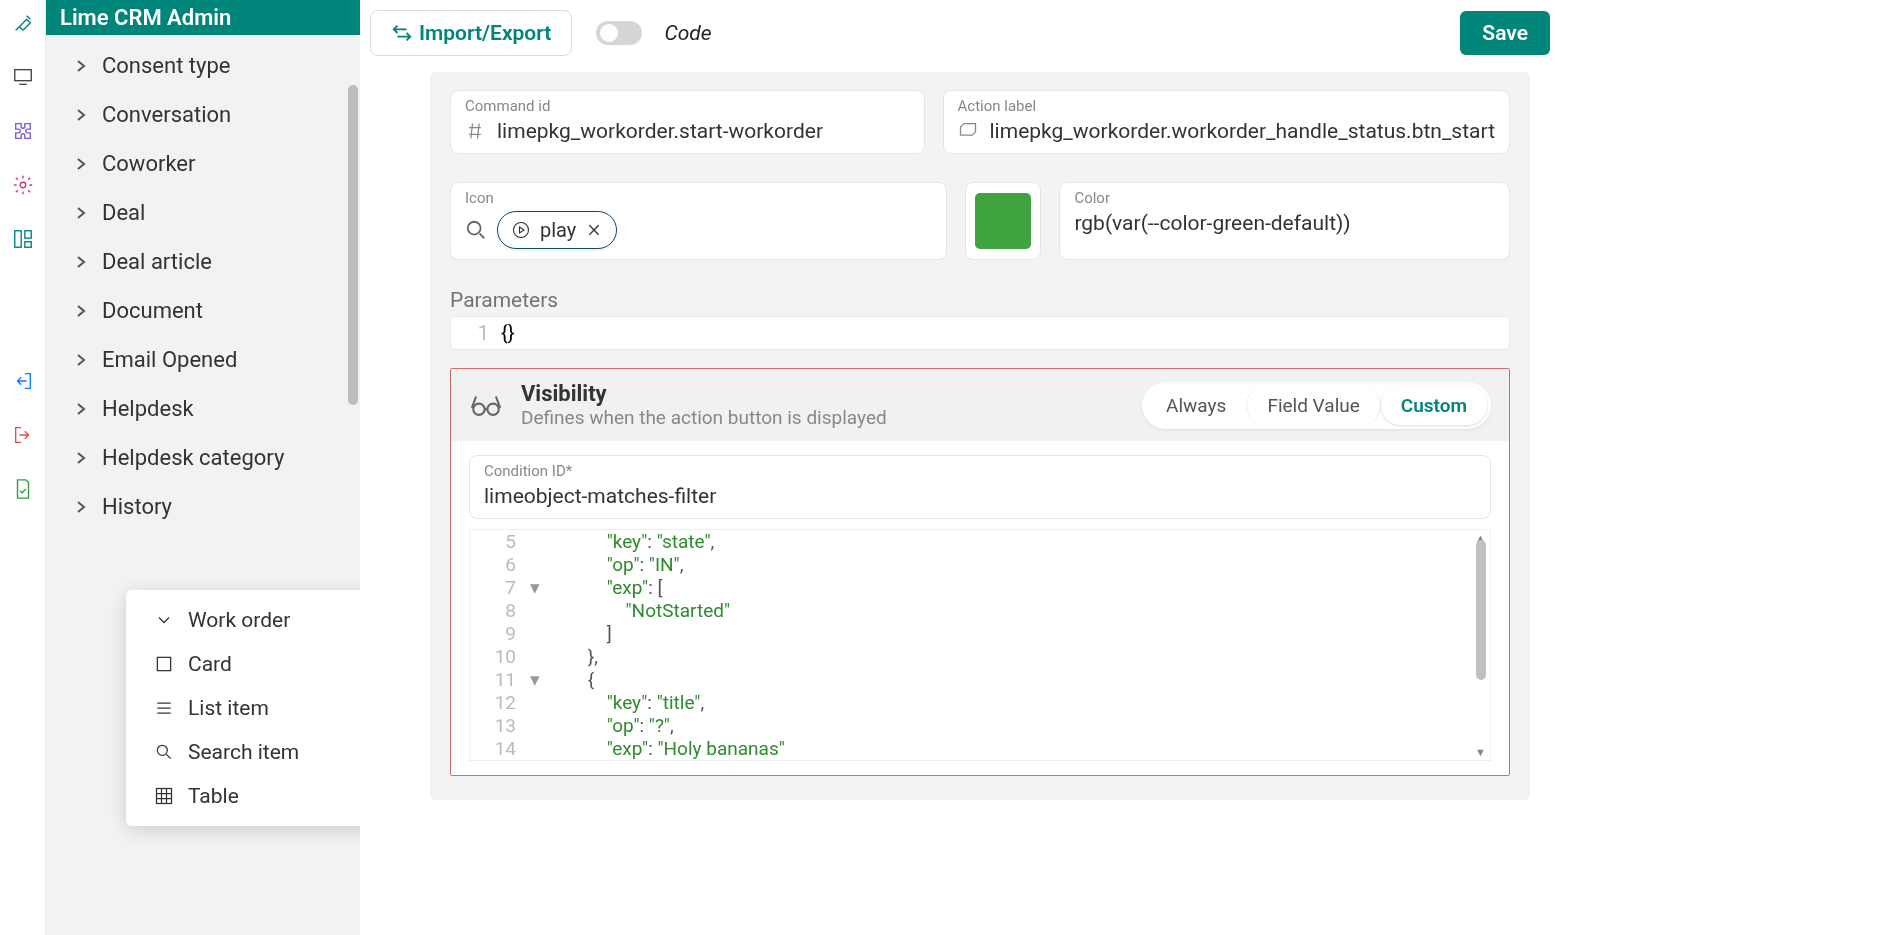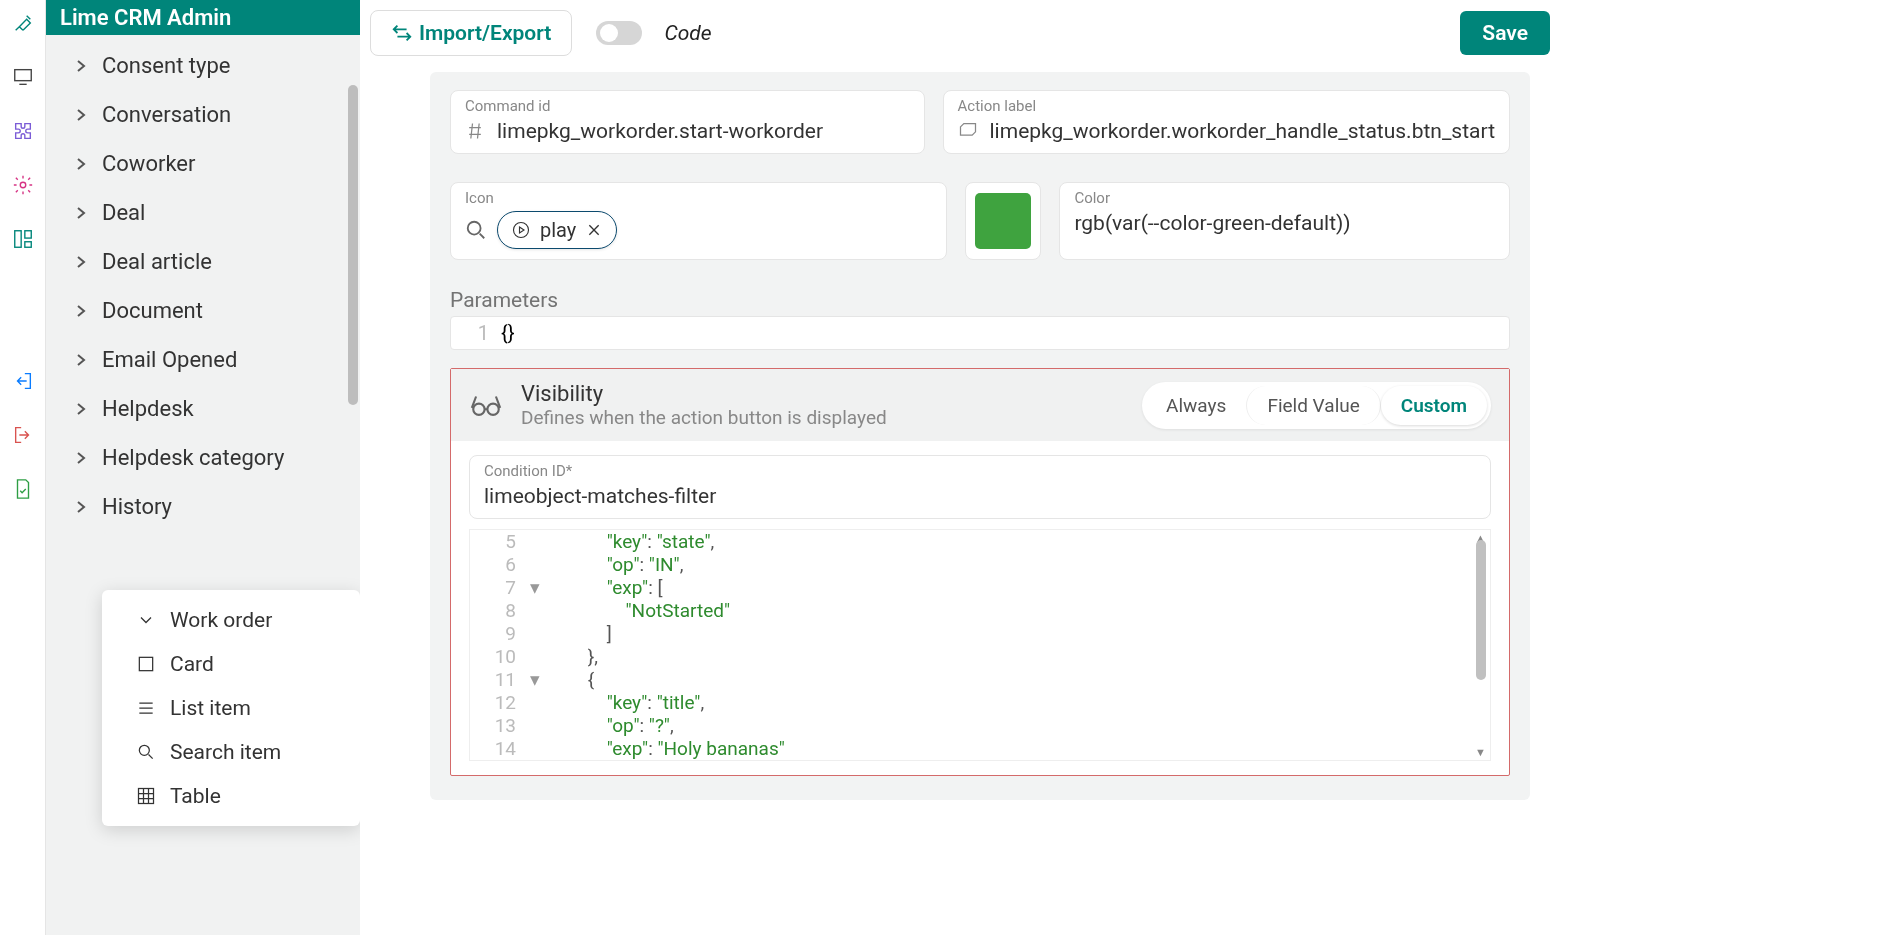--- a/index.html
+++ b/index.html
@@ -5,21 +5,21 @@
 * { box-sizing: border-box; margin: 0; padding: 0; font-family: -apple-system, BlinkMacSystemFont, "Segoe UI", Roboto, sans-serif; }
 body { background: #fff; overflow: hidden; }
 .app { display: flex; height: 935px; width: 1560px; }
 .iconbar { width: 46px; background: #fff; border-right: 1px solid #e5e5e5; display: flex; flex-direction: column; align-items: center; padding-top: 12px; gap: 28px; }
 .iconbar svg { width: 22px; height: 22px; stroke-width: 1.5; }
 .sidebar { width: 314px; background: #f1f2f2; display: flex; flex-direction: column; position: relative; }
 .sidebar-header { background: #00857a; color: #fff; font-size: 22px; font-weight: 600; padding: 5px 14px; }
 .sidebar-content { flex: 1; overflow-y: auto; padding: 6px 0; position: relative; }
 .tree-item { display: flex; align-items: center; padding: 12px 28px; font-size: 22px; color: #333; cursor: pointer; gap: 14px; }
 .chev { width: 14px; height: 14px; stroke: #555; stroke-width: 2; fill: none; }
-.popup { position: absolute; left: 56px; top: 555px; width: 258px; background: #fff; border-radius: 6px; box-shadow: 0 4px 18px rgba(0,0,0,0.15); padding: 8px 16px; text-align: center; }
+.popup { position: absolute; left: 80px; top: 555px; width: 258px; background: #fff; border-radius: 6px; box-shadow: 0 4px 18px rgba(0,0,0,0.15); padding: 8px 10px; text-align: center; }
 .popup-item { display: flex; align-items: center; padding: 10px 18px; font-size: 21px; color: #333; gap: 14px; cursor: pointer; }
 .pop-icon { width: 20px; height: 20px; stroke: #333; stroke-width: 1.5; fill: none; display:inline-flex; }
 .scroll-thumb { position: absolute; right: 2px; top: 50px; width: 10px; height: 320px; background: #bdbdbd; border-radius: 5px; }
 .main { flex: 1; background: #fff; display: flex; flex-direction: column; }
 .topbar { display: flex; align-items: center; padding: 10px 10px 16px 10px; gap: 14px; }
 .imp-btn { display: inline-flex; align-items: center; gap: 6px; border: 1px solid #ddd; border-radius: 8px; padding: 10px 20px; font-size: 21px; font-weight: 600; color: #00857a; background: #fff; cursor: pointer; }
 .toggle-wrap { display: inline-flex; align-items: center; gap: 22px; margin-left: 10px; font-style: italic; }
 .toggle { width: 46px; height: 24px; background: #d6d6d6; border-radius: 12px; position: relative; }
 .toggle::after { content:""; position:absolute; left:4px; top:3px; width:18px; height:18px; background:#fff; border-radius:50%; }
 .code-label { font-size: 21px; color: #222; }
@@ -32,21 +32,21 @@
 .field-value { font-size: 21px; color: #333; display: flex; align-items: center; gap: 12px; }
 .icon-input { display: flex; align-items: center; gap: 10px; }
 .chip { display: inline-flex; align-items: center; gap: 10px; background: #fff; border: 1px solid #0c4a6e; border-radius: 999px; padding: 6px 14px; font-size: 20px; box-shadow: 0 1px 3px rgba(0,0,0,0.1); }
 .swatch-wrap { width: 76px; display:flex; align-items:center; justify-content:center; background:#fff; border:1px solid #e5e5e5; border-radius:8px; padding:6px; }
 .swatch { width: 56px; height: 56px; background: #3fa33f; border-radius: 5px; }
 .params-label { font-size: 21px; color: #737373; margin: 8px 0 4px 0; }
 .params-box { background: #fff; border: 1px solid #e5e5e5; border-radius: 4px; padding: 4px 10px; font-family: ui-monospace, Menlo, monospace; font-size: 20px; display: flex; }
 .gutter { width: 40px; text-align: right; color: #bbb; padding-right: 12px; }
 .vis-card { border: 1px solid #d46a6a; border-radius: 2px; margin-top: 18px; background: #fff; padding: 0 0 14px 0; }
 .vis-head { background: #f0f1f1; padding: 12px 18px; display: flex; align-items: center; gap: 18px; }
-.vis-title { font-size: 22px; font-weight: 400; color: #333; }
+.vis-title { font-size: 22px; font-weight: 700; color: #333; }
 .vis-sub { font-size: 19px; color: #888; }
 .vis-tabs { margin-left: auto; background: #fff; border-radius: 999px; display: flex; padding: 4px; box-shadow: 0 1px 3px rgba(0,0,0,0.08); }
 .vis-tab { padding: 8px 20px; font-size: 19px; color: #555; border-radius: 999px; cursor: pointer; }
 .vis-tab.active { background: #fff; color: #00857a; font-weight: 600; box-shadow: 0 1px 3px rgba(0,0,0,0.15); }
 .cond-field { margin: 14px 18px 0 18px; background: #fff; border: 1px solid #e5e5e5; border-radius: 8px; padding: 6px 14px 10px 14px; }
 .code-area { margin: 10px 18px 0 18px; background: #fff; border: 1px solid #eee; font-family: ui-monospace, Menlo, Consolas, monospace; font-size: 19px; position: relative; }
 .code-area .line { display: flex; white-space: pre; }
 .code-area .gut { width: 60px; text-align: right; color: #bbb; padding-right: 14px; user-select: none; }
 .code-area .fold { width: 20px; color: #999; }
 .str { color: #2e8b2e; }

